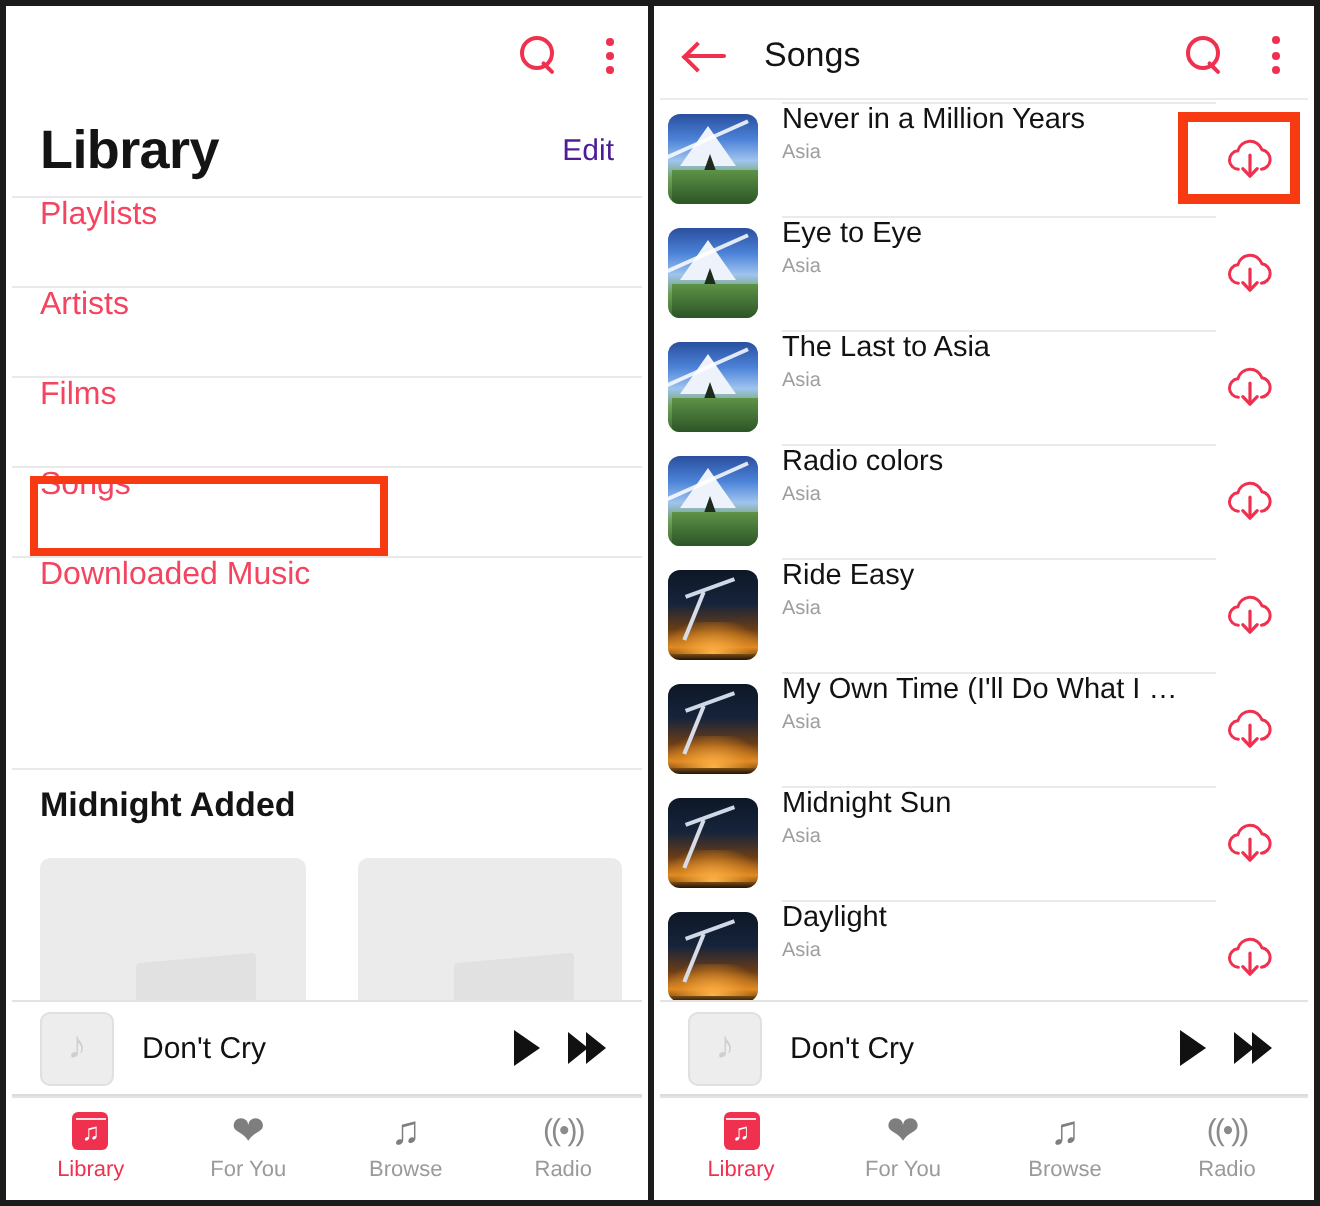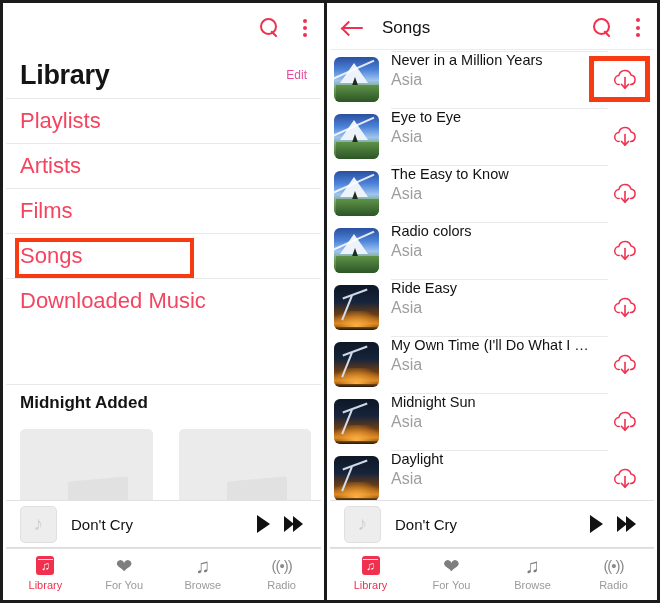--- a/index.html
+++ b/index.html
@@ -64,31 +64,31 @@
   .dots-glyph { width: 5px; display: flex; flex-direction: column; gap: 3.2px; align-items: center; }
   .dots-glyph i { display: block; width: 4px; height: 4px; border-radius: 50%; background: #f0304f; }
 
   
   .l-heading {
     position: absolute; top: 48px; left: 0; right: 0; height: 42px;
     display: flex; align-items: center; justify-content: space-between;
     padding: 0 14px 0 14px;
   }
   .l-title { font-size: 27px; font-weight: bold; color: #141414; letter-spacing: -0.3px; }
-  .l-edit  { font-size: 12px; color: #ec4899; cursor: pointer; }
+  .l-edit  { font-size: 15px; color: #4c1d95; cursor: pointer; }
 
   
   .lib-list { position: absolute; top: 92px; left: 0; right: 0; }
   .lib-row {
     position: relative;
     height: 45px;
-    display: flex; align-items: center;
+    display: flex; align-items: flex-start;
     padding-left: 14px;
     border-top: 1px solid #e9e9e9;
-    font-size: 22px;
+    font-size: 16px;
     color: #f4445f;
     cursor: pointer;
   }
   .lib-row.highlighted::after {
     content: ""; position: absolute;
     left: 9px; top: 4px; width: 171px; height: 32px;
     border: 4px solid #f83a12; pointer-events: none;
   }
 
   .sec-head {
@@ -183,21 +183,21 @@
     height: 57px; display: flex; align-items: center;
     padding-left: 4px; padding-right: 12px; cursor: pointer;
     position: relative;
   }
   .song-art { width: 45px; height: 45px; border-radius: 6px; flex: none; overflow: hidden; position: relative; }
   .song-mid { flex: 1; margin-left: 12px; padding-right: 6px; border-top: 1px solid #eaeaea; height: 57px; display: flex; flex-direction: column; justify-content: flex-start; min-width: 0; }
   .song-row:first-child .song-mid { border-top-color: #eaeaea; }
   .song-name {
     font-size: 14.5px; color: #121212; white-space: nowrap; overflow: hidden; text-overflow: clip;
   }
-  .song-artist { font-size: 16px; color: #9e9e9e; margin-top: 3px; }
+  .song-artist { font-size: 10px; color: #9e9e9e; margin-top: 3px; }
   .song-dl { width: 34px; display: flex; align-items: center; justify-content: center; flex: none; }
 
   
   .cloud { width: 26px; height: 22px; position: relative; }
   .cloud svg { display: block; }
 
   .dl-highlight { position: absolute; right: 4px; top: 5px; width: 61px; height: 46px; border: 5px solid #f83a12; pointer-events: none; }
 
   
   .art-mountain { background: linear-gradient(#2a4f9e 0%, #4b82d8 28%, #9fc4ef 52%, #6f9f55 72%, #3f6a33 100%); }
@@ -387,21 +387,21 @@
                   </svg>
                 </span>
               </div>
             </div>
             <div class="song-row">
               <div class="song-art art-mountain">
                 <i class="streak"></i>
                 <i class="bird"></i>
               </div>
               <div class="song-mid">
-                <div class="song-name">The Easy to Know</div>
+                <div class="song-name">The Last to Asia</div>
                 <div class="song-artist">Asia</div>
               </div>
               <div class="song-dl">
                 <span class="cloud">
                   <svg width="26" height="22" viewBox="0 0 26 22" fill="none">
                     <path d="M7.2 15.6a4.6 4.6 0 0 1-.3-9.18A6.3 6.3 0 0 1 19 5.9a4.9 4.9 0 0 1-.3 9.7" stroke="#f0304f" stroke-width="1.5" stroke-linecap="round" fill="none"></path>
                     <path d="M13 8.6v10.2" stroke="#f0304f" stroke-width="1.6" stroke-linecap="round"></path>
                     <path d="M9.4 15.3 13 19.1l3.6-3.8" stroke="#f0304f" stroke-width="1.6" stroke-linecap="round" stroke-linejoin="round" fill="none"></path>
                   </svg>
                 </span>

